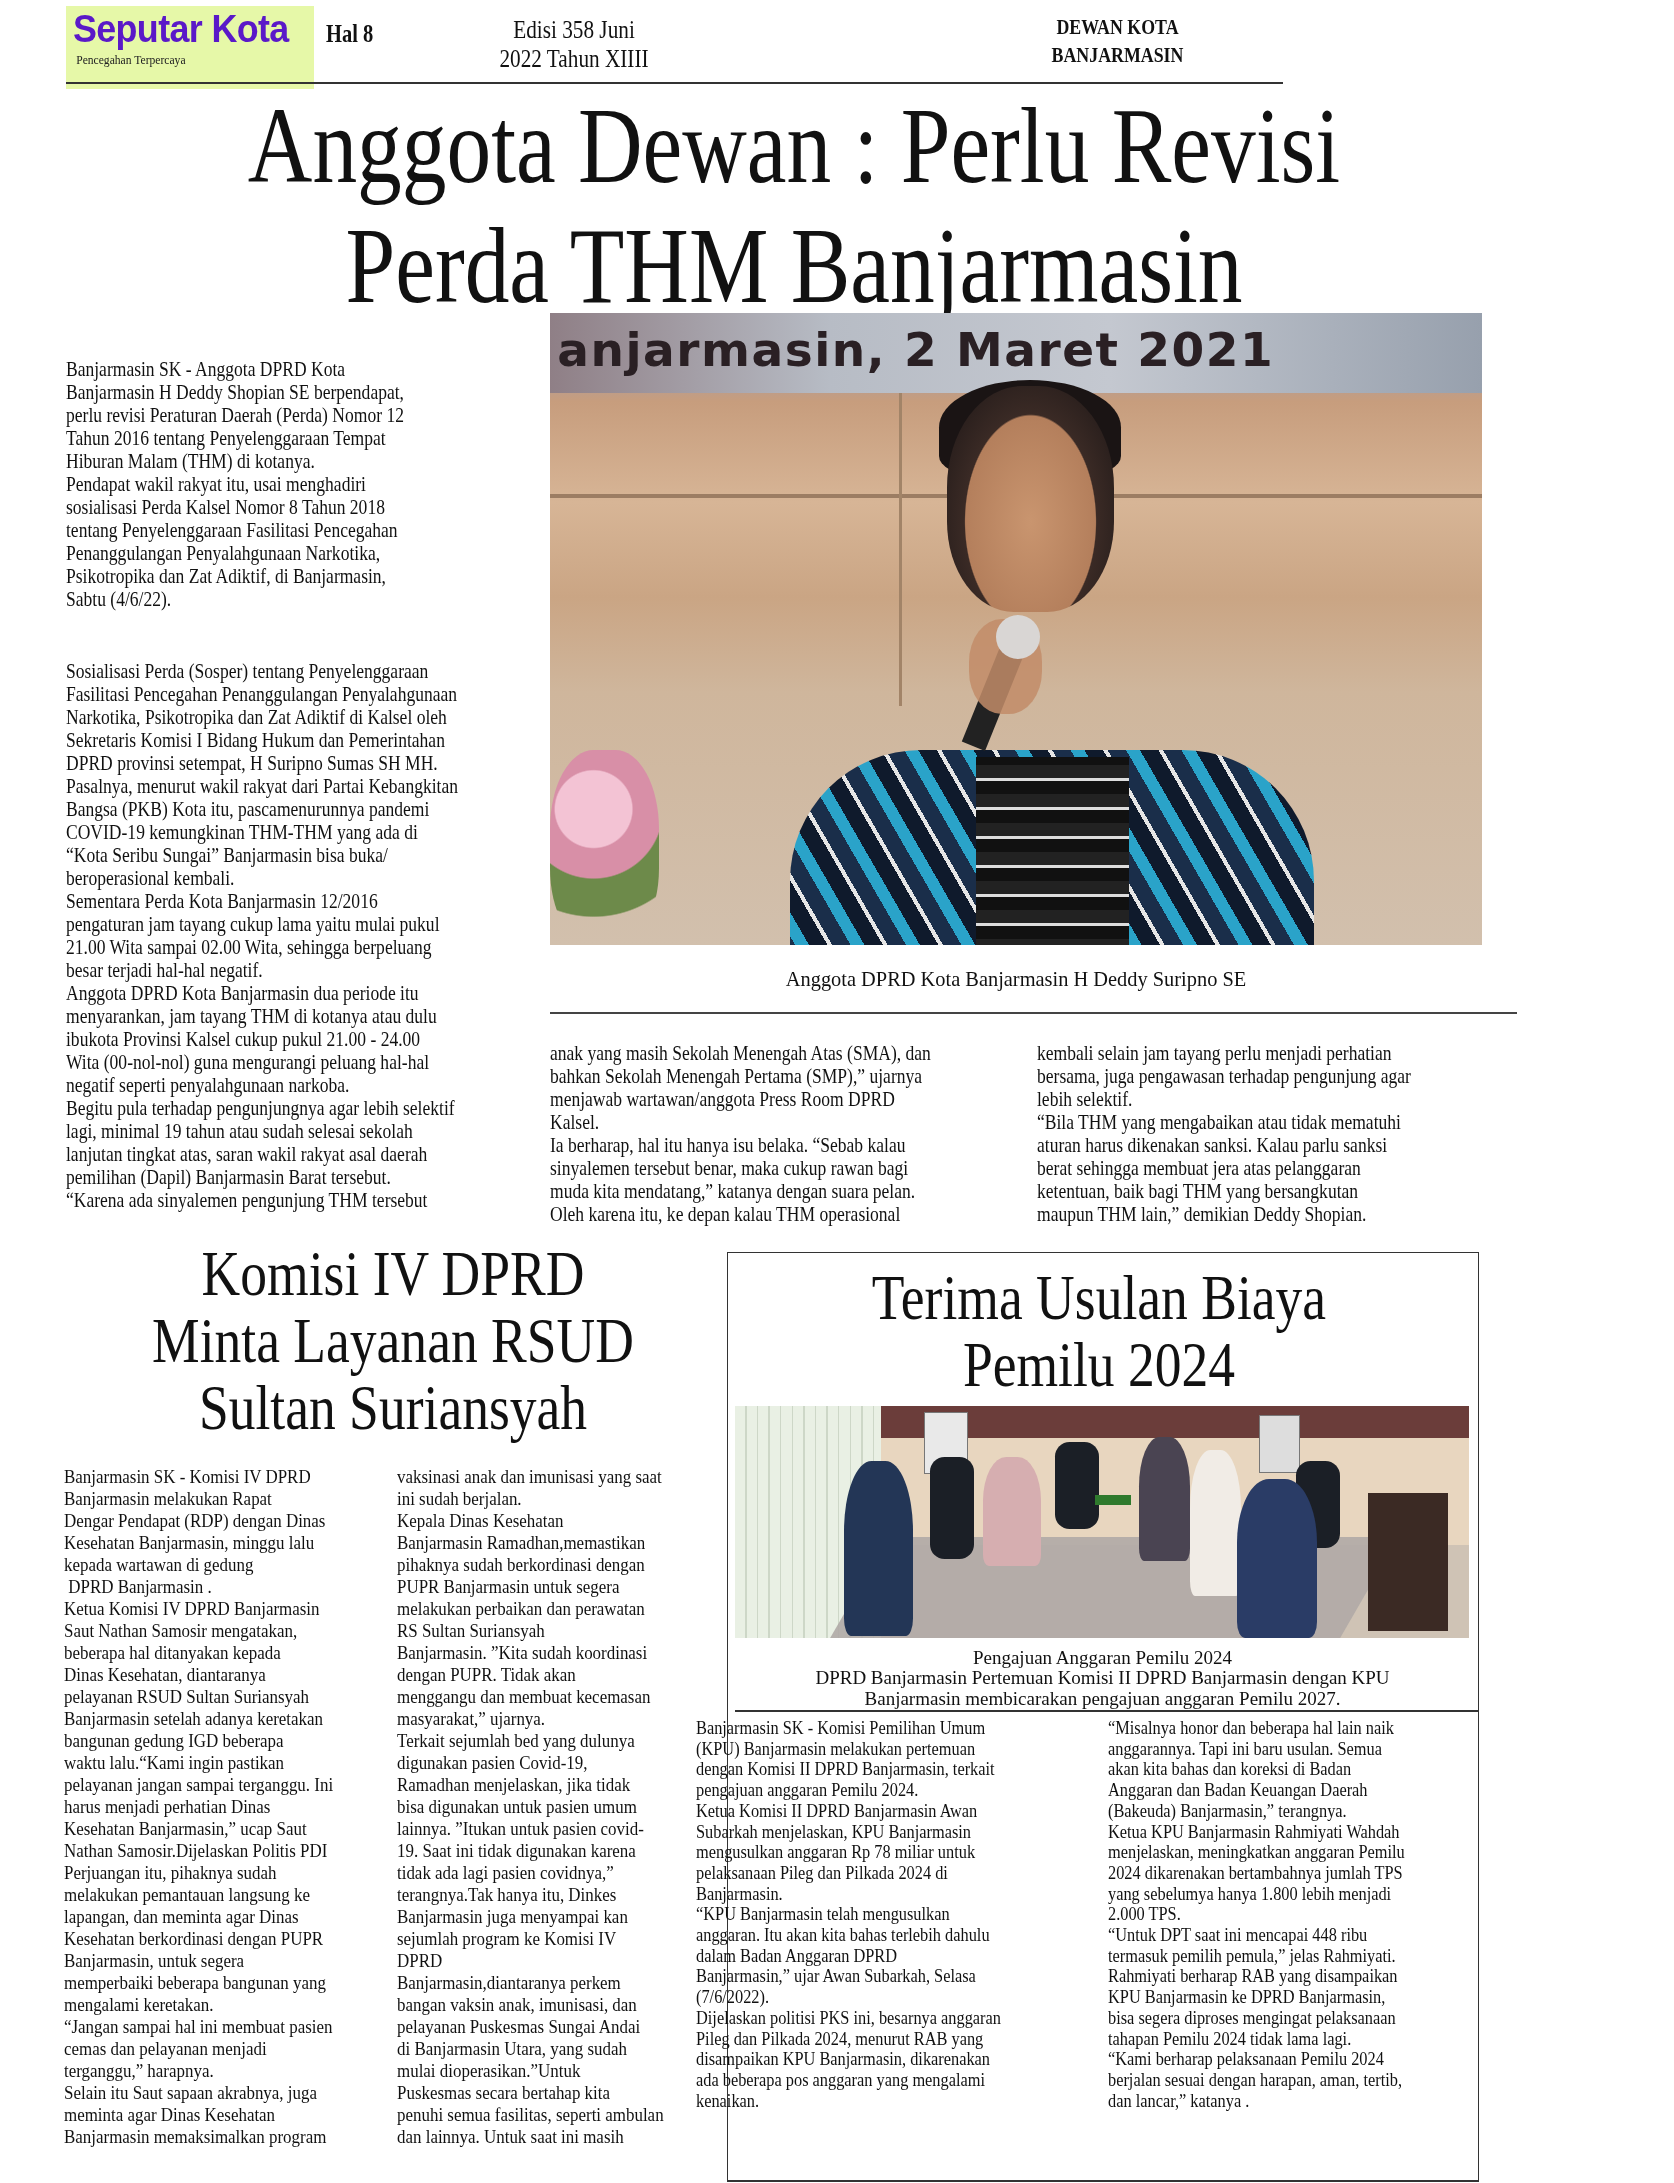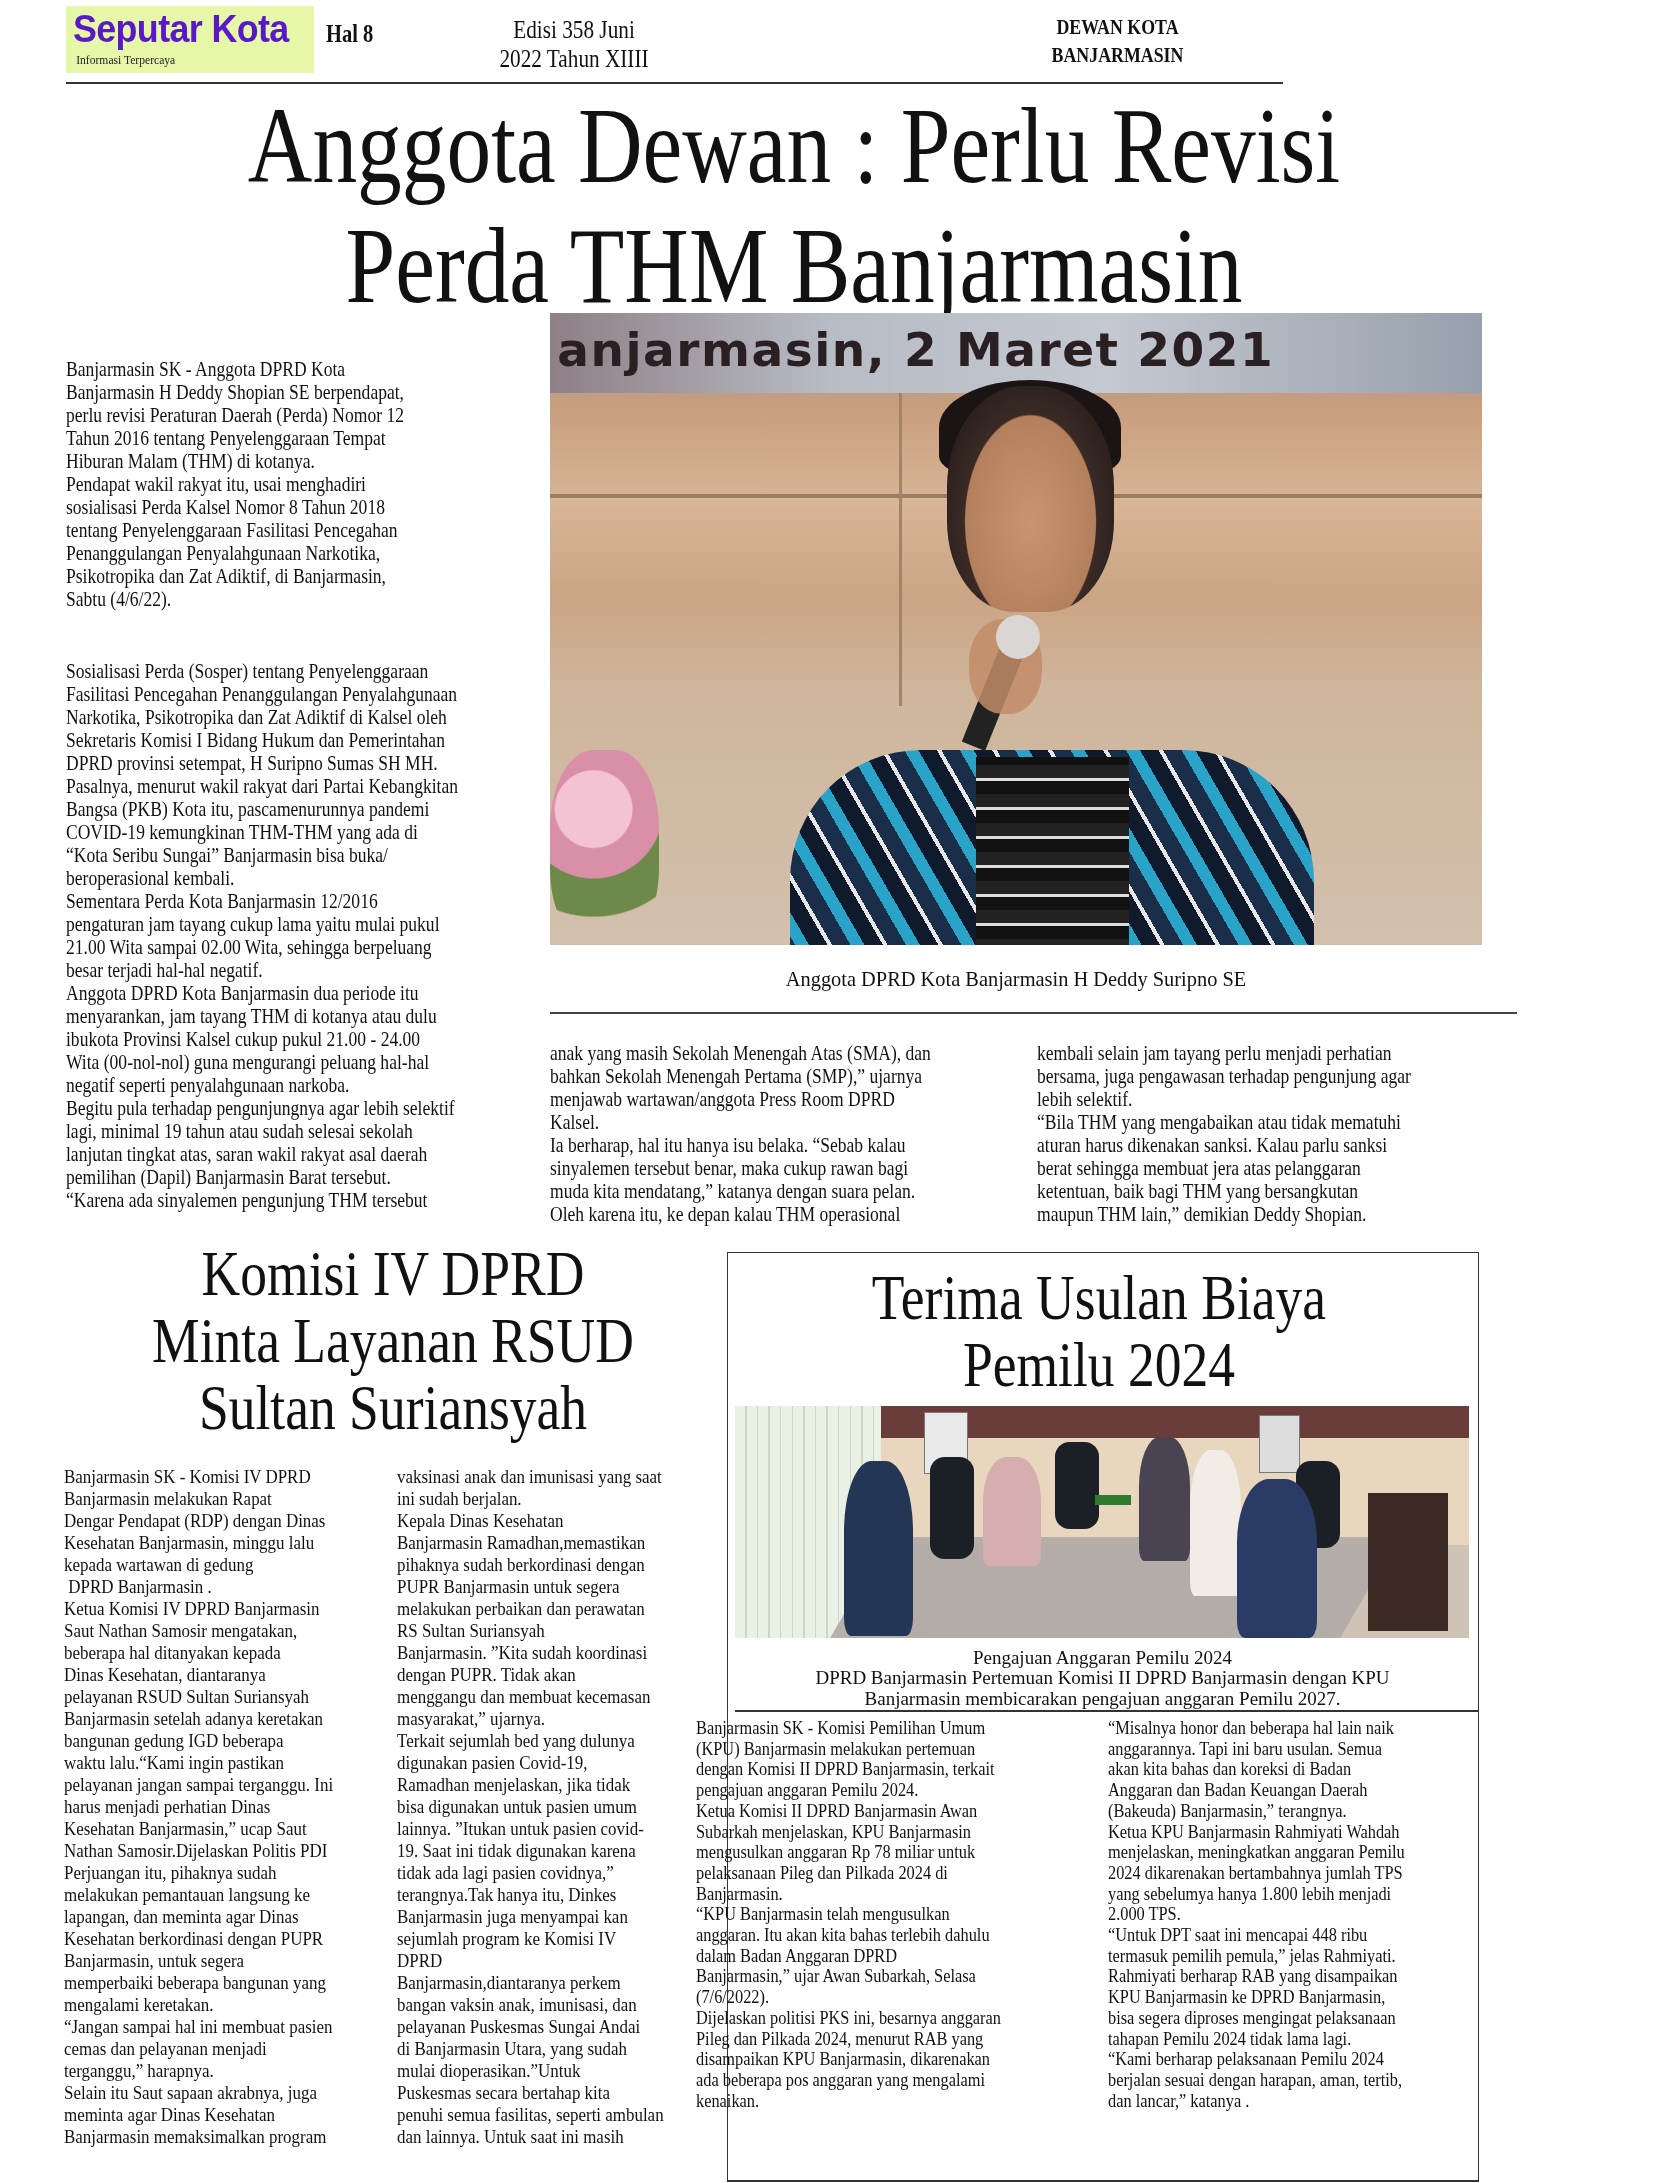--- a/index.html
+++ b/index.html
@@ -1,21 +1,21 @@
 <!DOCTYPE html>
 <html style="font-size:11.6px"><head>
 <meta charset="utf-8">
 <style>
   * { box-sizing: border-box; margin: 0; padding: 0; }
   html, body { width: 1674px; height: 2183px; background: #ffffff; overflow: hidden; }
   body { position: relative; font-family: "Liberation Serif", "DejaVu Serif", serif; color: #111; }
   .abs { position: absolute; }
 
   
-  .logo-box { left: 66px; top: 5.8px; width: 248px; height: 67px; background: #e6f8a8; }
+  .logo-box { left: 66px; top: 5.8px; width: 248px; height: 83px; background: #e6f8a8; }
   .logo-title { left: 7.3px; top: 1.5px; font-family: "Liberation Sans", "DejaVu Sans", sans-serif; font-weight: bold; font-size: 39px; color: #5a19c8; letter-spacing: -0.7px; transform: scaleX(0.92); transform-origin: left; white-space: nowrap; }
   .logo-tag { left: 10.2px; top: 48px; font-size: 11.6px; color: #222; white-space: nowrap; }
   .hal { left: 326px; top: 20.4px; font-size: 25px; font-weight: bold; transform: scaleX(0.82); transform-origin: left; white-space: nowrap; }
   .edisi { left: 472px; top: 14.6px; width: 204px; text-align: center; font-size: 25px; line-height: 29px; transform: scaleX(0.85); transform-origin: center; }
   .dewan { left: 1001px; top: 13px; width: 233px; text-align: center; font-size: 21px; font-weight: bold; line-height: 28px; transform: scaleX(0.85); transform-origin: center; }
   .mast-rule { left: 66px; top: 82px; width: 1217px; height: 2.2px; background: #333; }
 
   
   .hl-main { left: 44px; top: 86px; width: 1500px; text-align: center; font-size: 109px; line-height: 120px; transform: scaleX(0.82); transform-origin: center; white-space: nowrap; }
 
@@ -52,21 +52,21 @@
   .p2-chair { width: 44px; height: 87px; border-radius: 14.6px; background: #1b1f26; }
   .p2-person { border-radius: 40% 40% 10% 10%; }
   .cap2 { left: 735px; top: 1648px; width: 735px; text-align: center; font-size: 19px; line-height: 20.4px; }
   .rule-pemilu { left: 735px; top: 1710px; width: 743px; height: 2.2px; background: #333; }
 </style>
 </head>
 <body>
 
 <div class="abs logo-box">
   <div class="abs logo-title">Seputar Kota</div>
-  <div class="abs logo-tag">Informasi Terpercaya</div>
+  <div class="abs logo-tag">Pencegahan Terpercaya</div>
 </div>
 <div class="abs hal">Hal  8</div>
 <div class="abs edisi">
   <div>Edisi 358 Juni</div>
   <div>2022 Tahun XIIII</div>
 </div>
 <div class="abs dewan">
   <div>DEWAN KOTA</div>
   <div>BANJARMASIN</div>
 </div>

